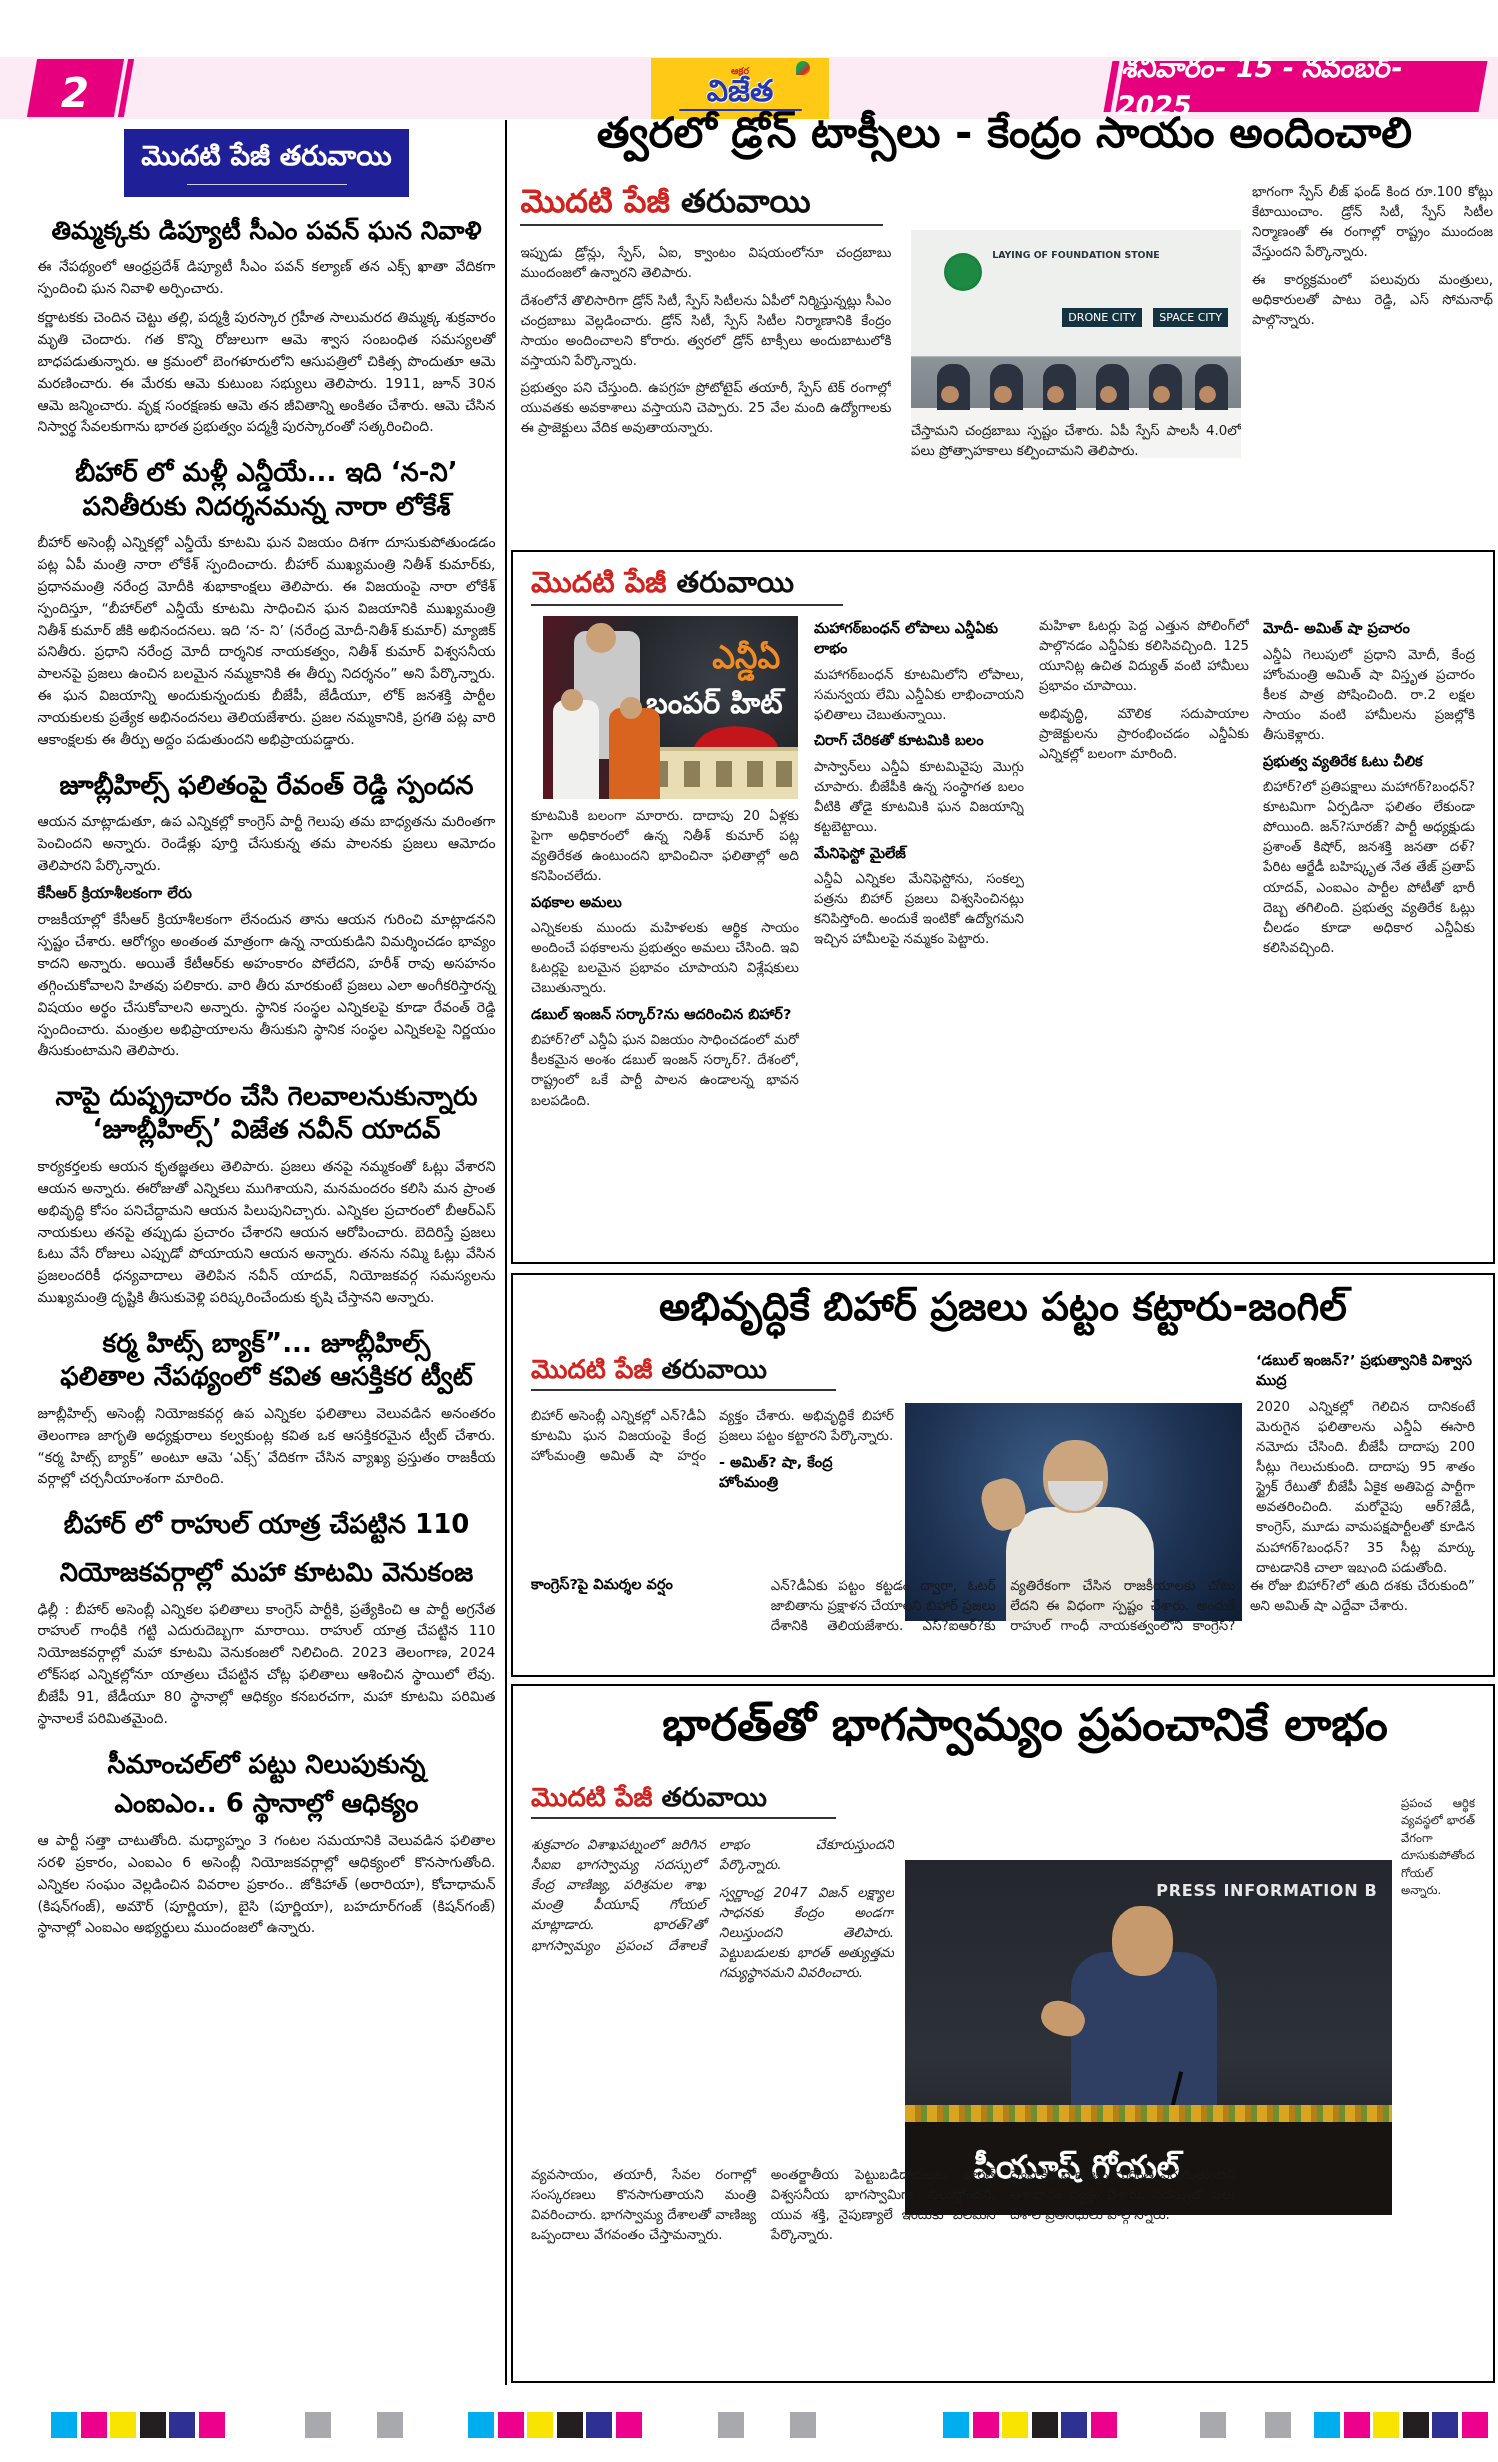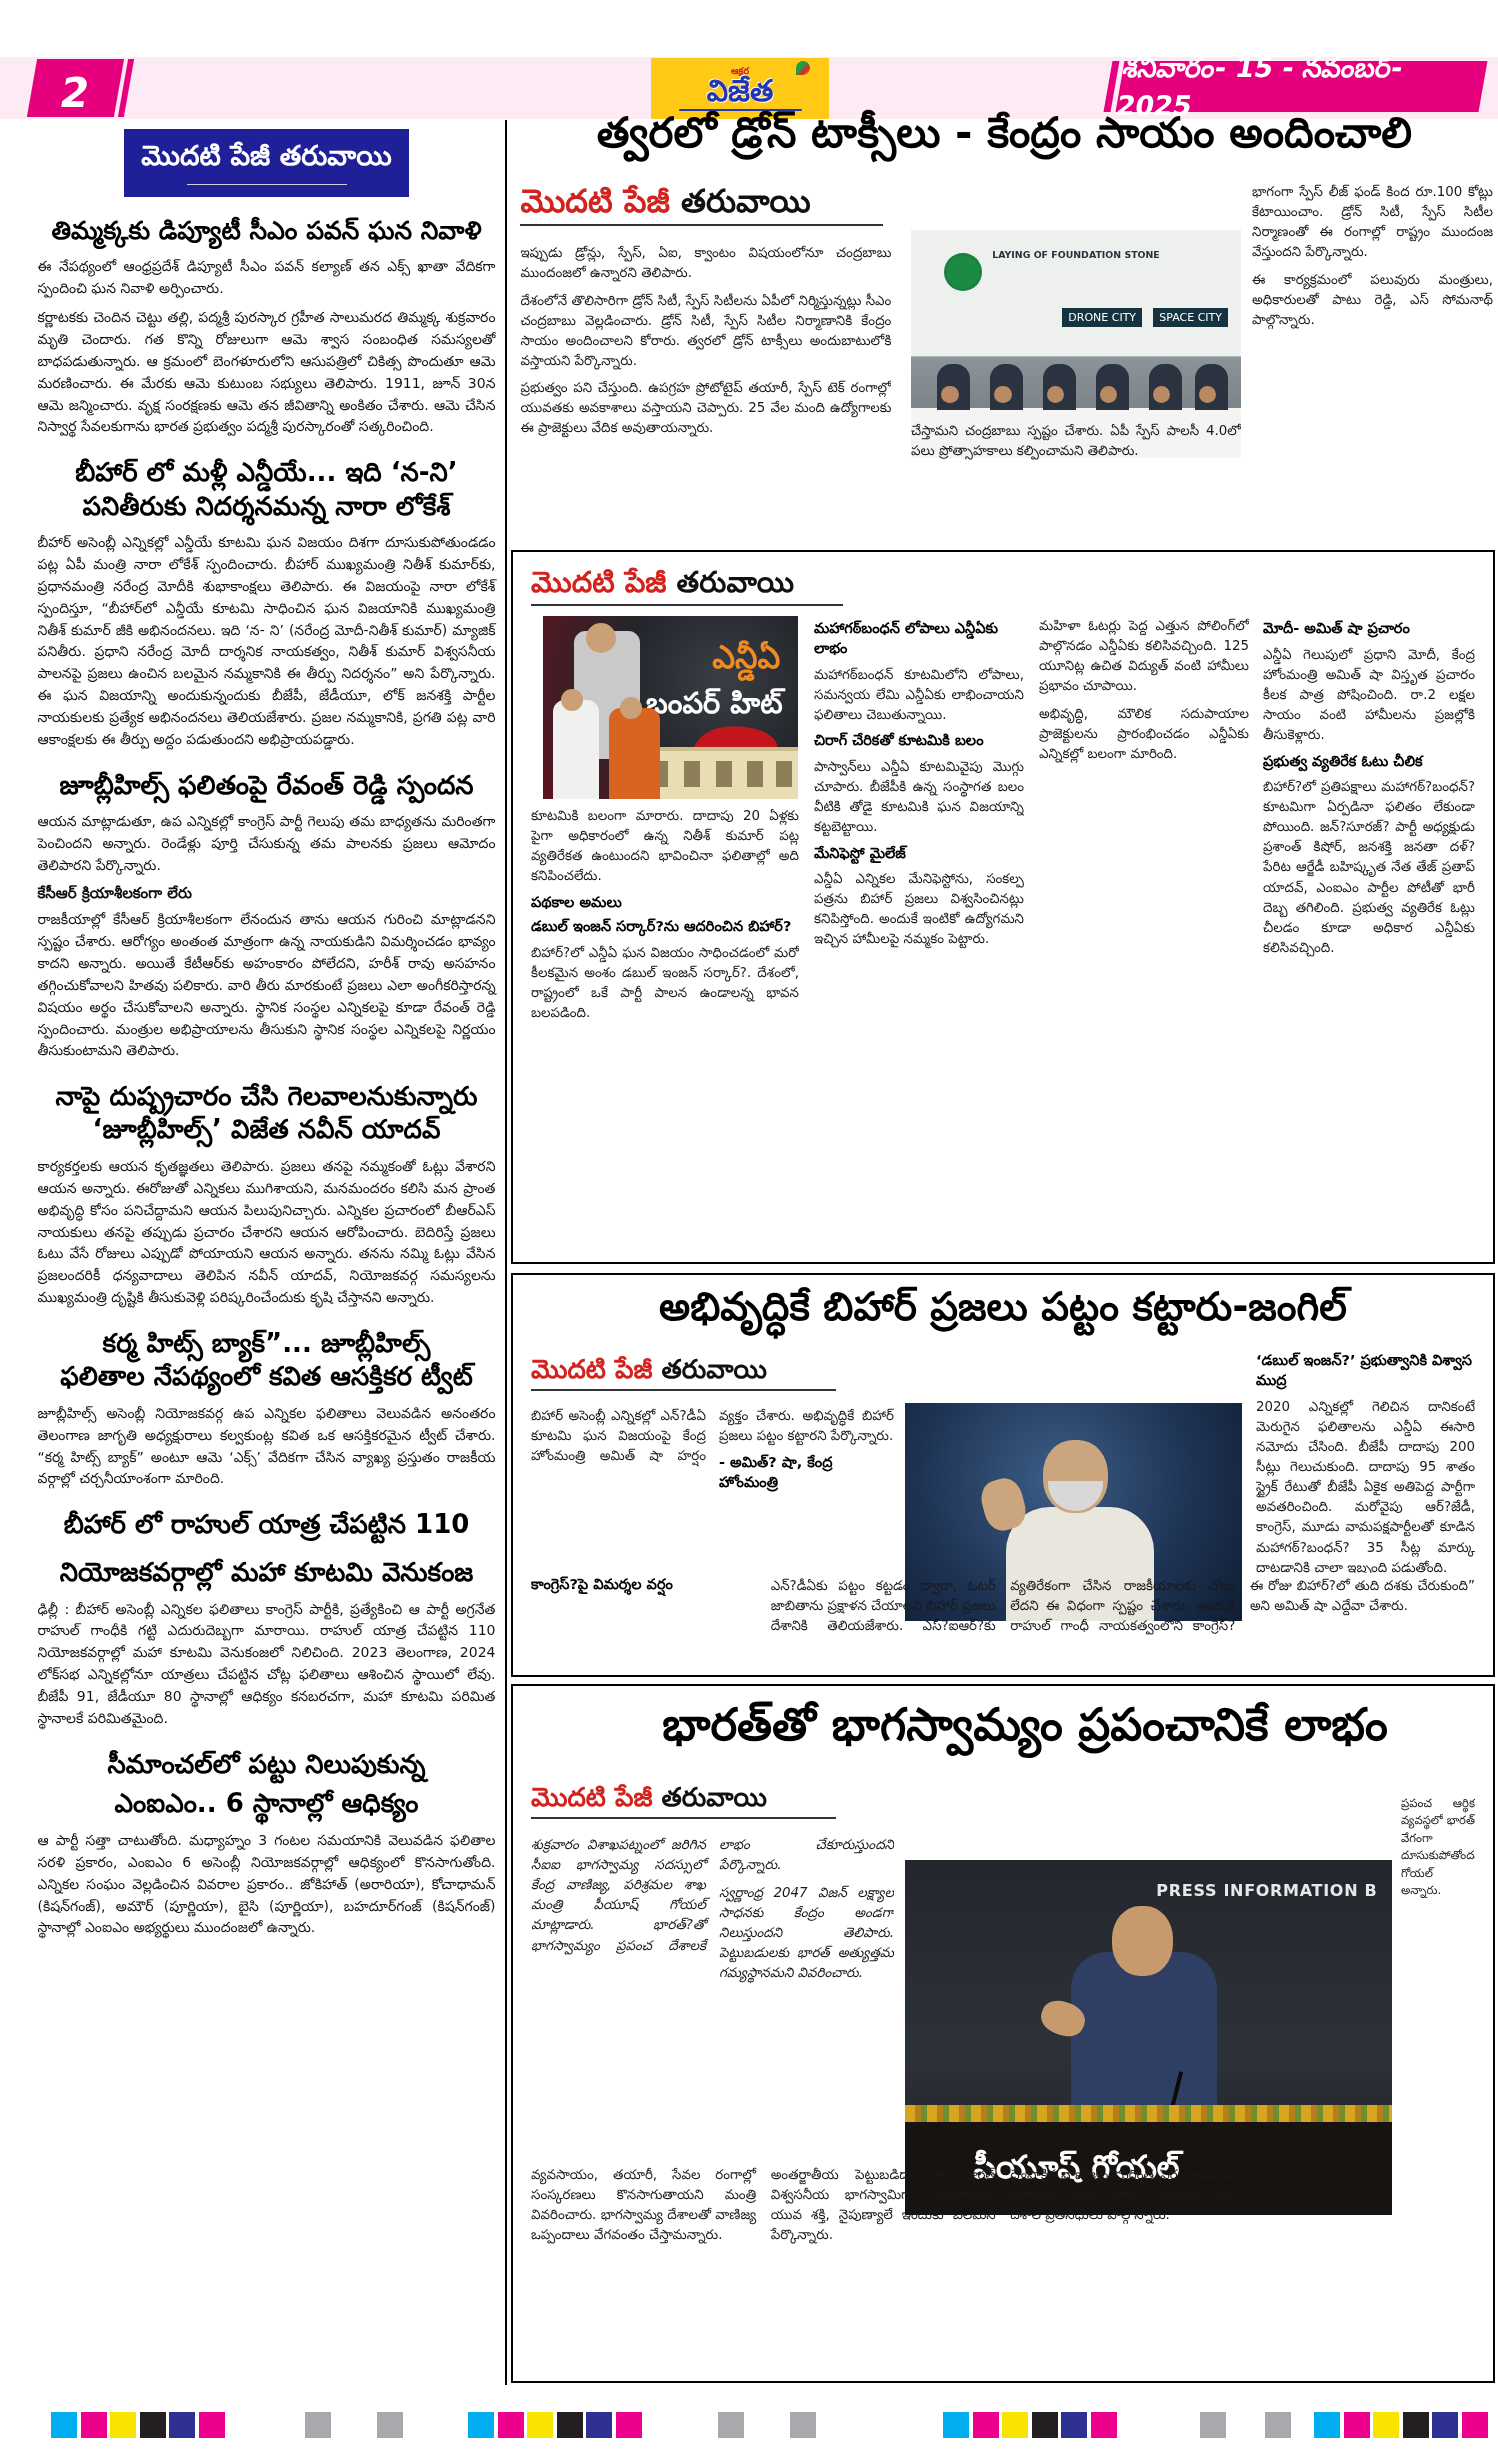--- a/index.html
+++ b/index.html
@@ -217,20 +217,21 @@
     <div class="fhead" style="left:17%;top:4%;width:30px;height:30px;"></div>
     <div class="fig" style="left:4%;top:46%;width:18%;height:54%;background:#f0f0ee;"></div>
     <div class="fhead" style="left:7%;top:40%;width:22px;height:22px;"></div>
     <div class="fig" style="left:26%;top:50%;width:20%;height:50%;background:#d8641f;"></div>
     <div class="fhead" style="left:30%;top:44%;width:22px;height:22px;"></div>
   </div>
 
   <div class="abs" style="left:18px;top:254px;width:268px;height:442px;overflow:hidden;">
     <p class="mpara">కూటమికి బలంగా మారారు. దాదాపు 20 ఏళ్లకు పైగా అధికారంలో ఉన్న నితీశ్ కుమార్ పట్ల వ్యతిరేకత ఉంటుందని భావించినా ఫలితాల్లో అది కనిపించలేదు.</p>
     <div class="msub">పథకాల అమలు</div>
+    <p class="mpara">ఎన్నికలకు ముందు మహిళలకు ఆర్థిక సాయం అందించే పథకాలను ప్రభుత్వం అమలు చేసింది. ఇవి ఓటర్లపై బలమైన ప్రభావం చూపాయని విశ్లేషకులు చెబుతున్నారు.</p>
     <div class="msub">డబుల్ ఇంజన్ సర్కార్?ను ఆదరించిన బిహార్?</div>
     <p class="mpara">బిహార్?లో ఎన్డీఏ ఘన విజయం సాధించడంలో మరో కీలకమైన అంశం డబుల్ ఇంజన్ సర్కార్?. దేశంలో, రాష్ట్రంలో ఒకే పార్టీ పాలన ఉండాలన్న భావన బలపడింది.</p>
   </div>
 
   <div class="abs" style="left:301px;top:64px;width:210px;height:632px;overflow:hidden;">
     <div class="msub">మహాగఠ్‌బంధన్ లోపాలు ఎన్డీఏకు లాభం</div>
     <p class="mpara">మహాగఠ్‌బంధన్ కూటమిలోని లోపాలు, సమన్వయ లేమి ఎన్డీఏకు లాభించాయని ఫలితాలు చెబుతున్నాయి.</p>
     <div class="msub">చిరాగ్ చేరికతో కూటమికి బలం</div>
     <p class="mpara">పాస్వాన్‌లు ఎన్డీఏ కూటమివైపు మొగ్గు చూపారు. బీజేపీకి ఉన్న సంస్థాగత బలం వీటికి తోడై కూటమికి ఘన విజయాన్ని కట్టబెట్టాయి.</p>
     <div class="msub">మేనిఫెస్టో మైలేజ్</div>

